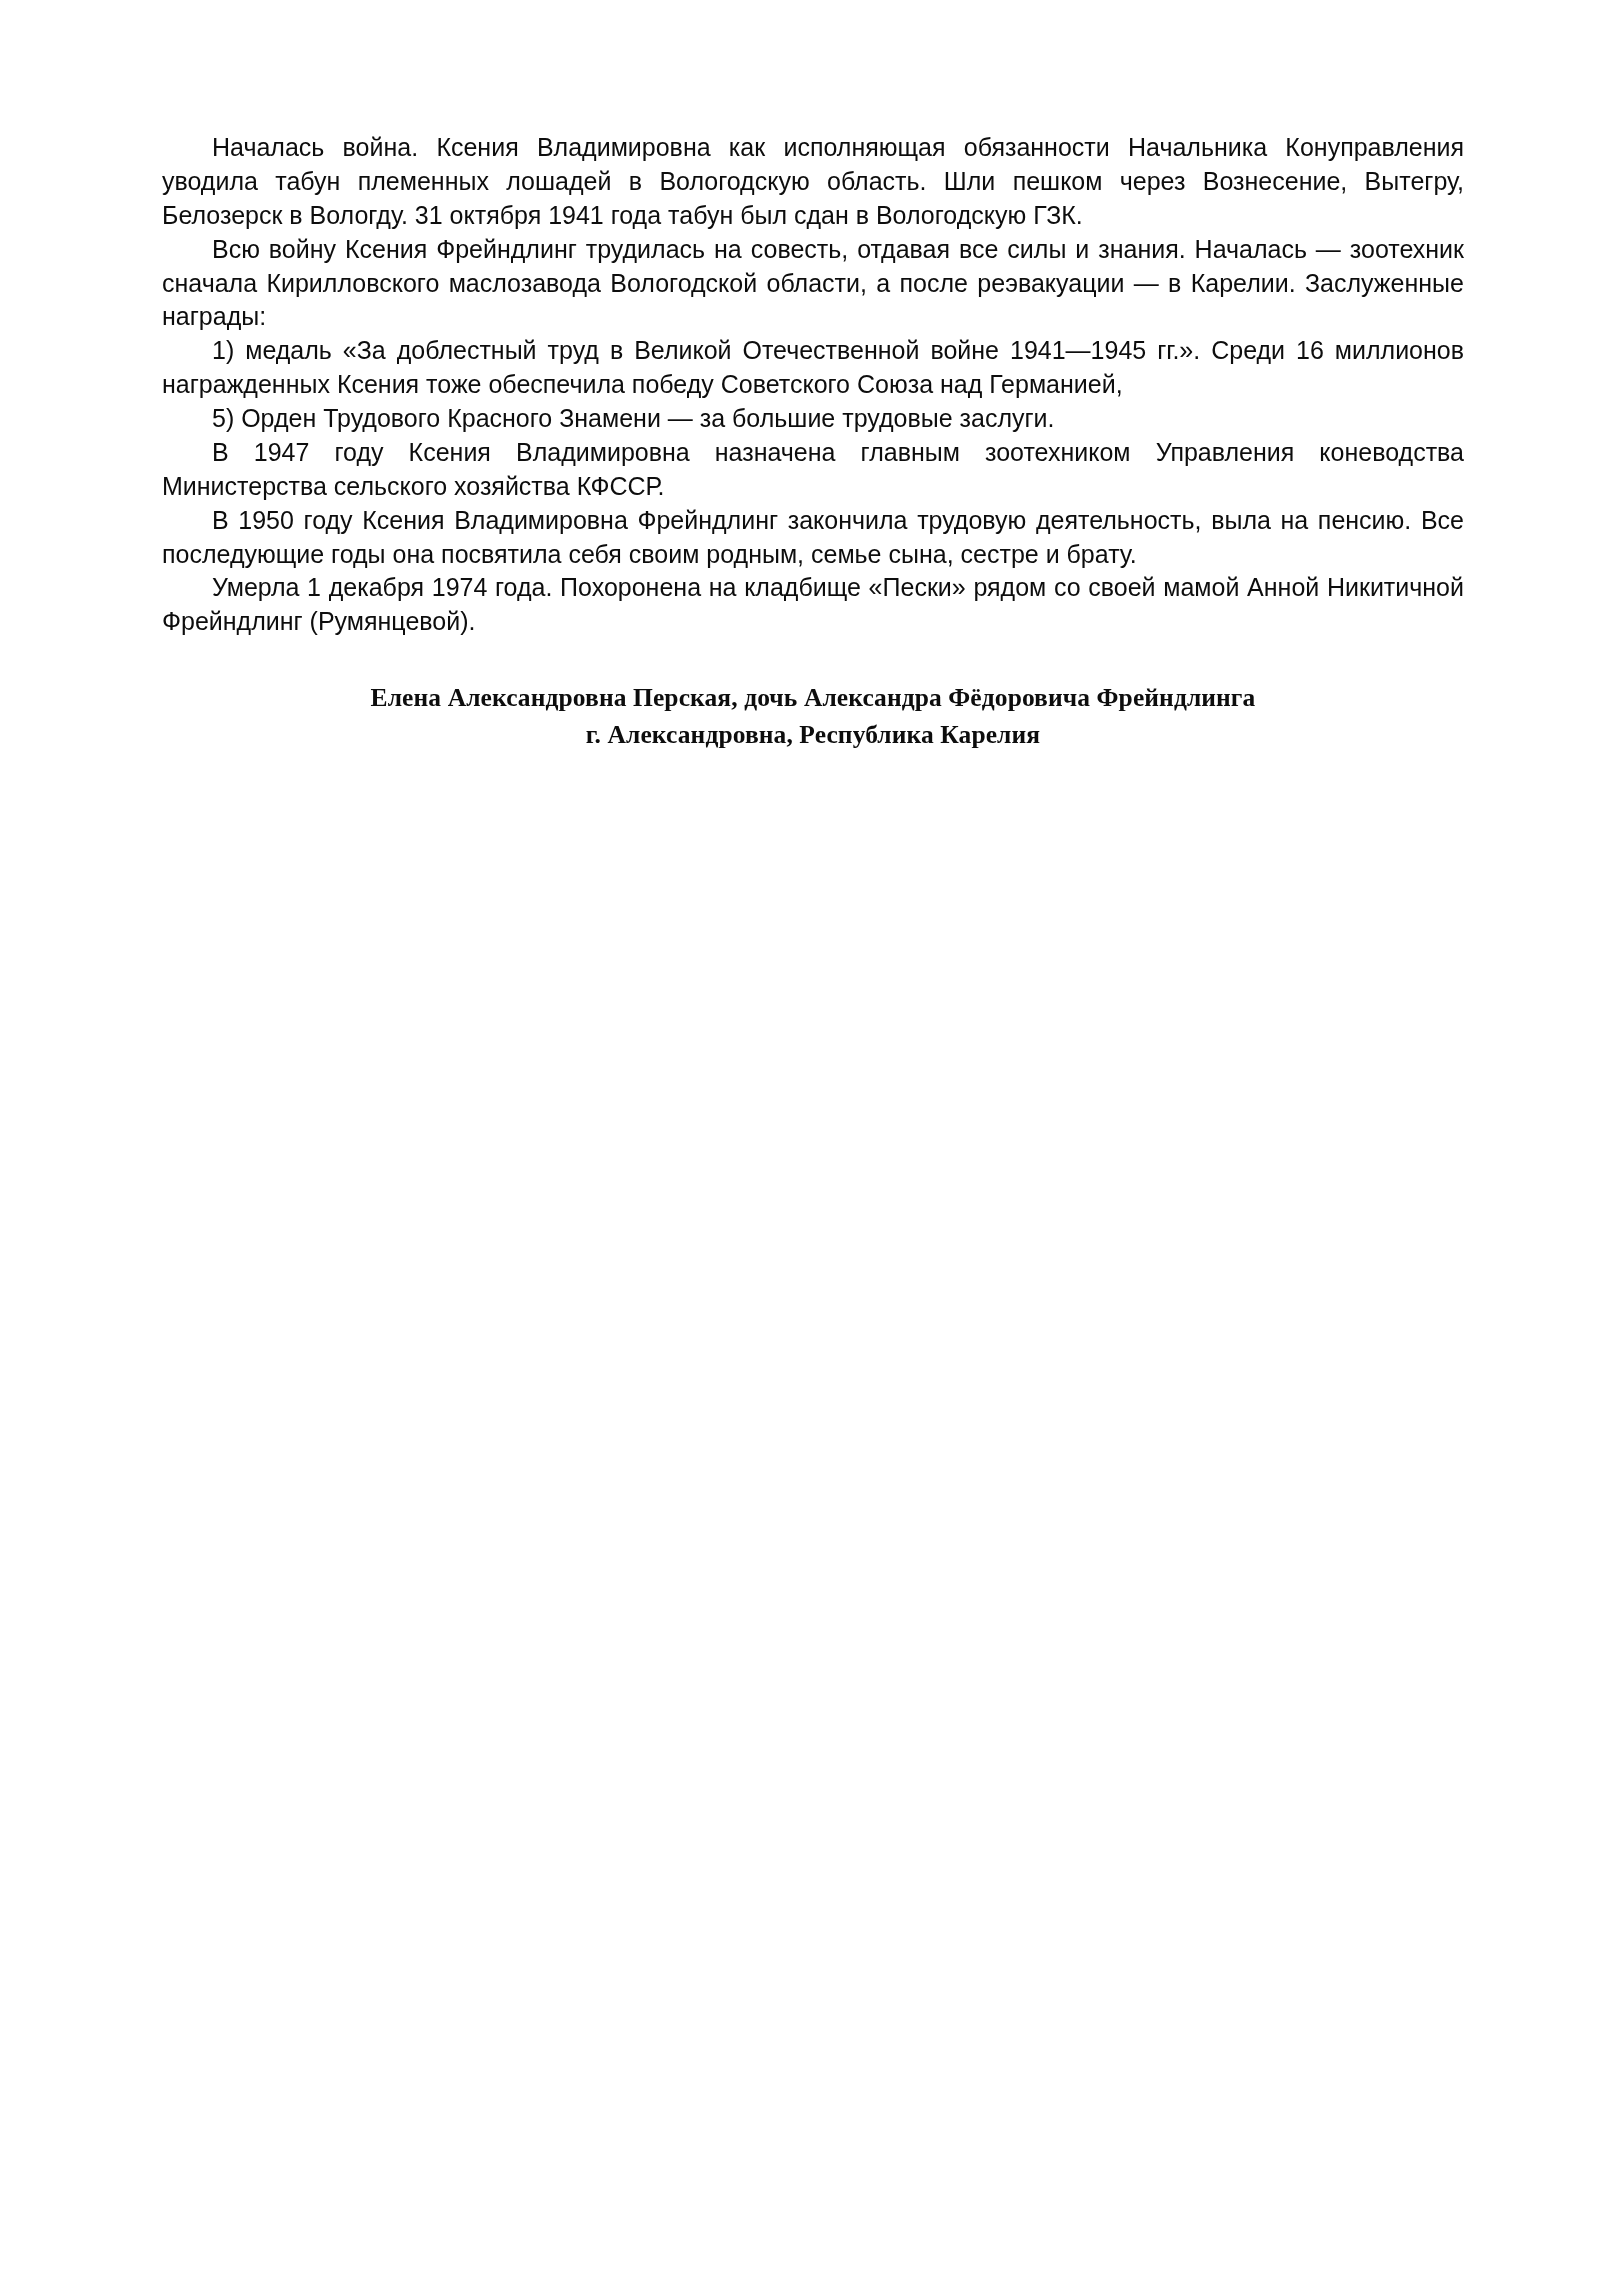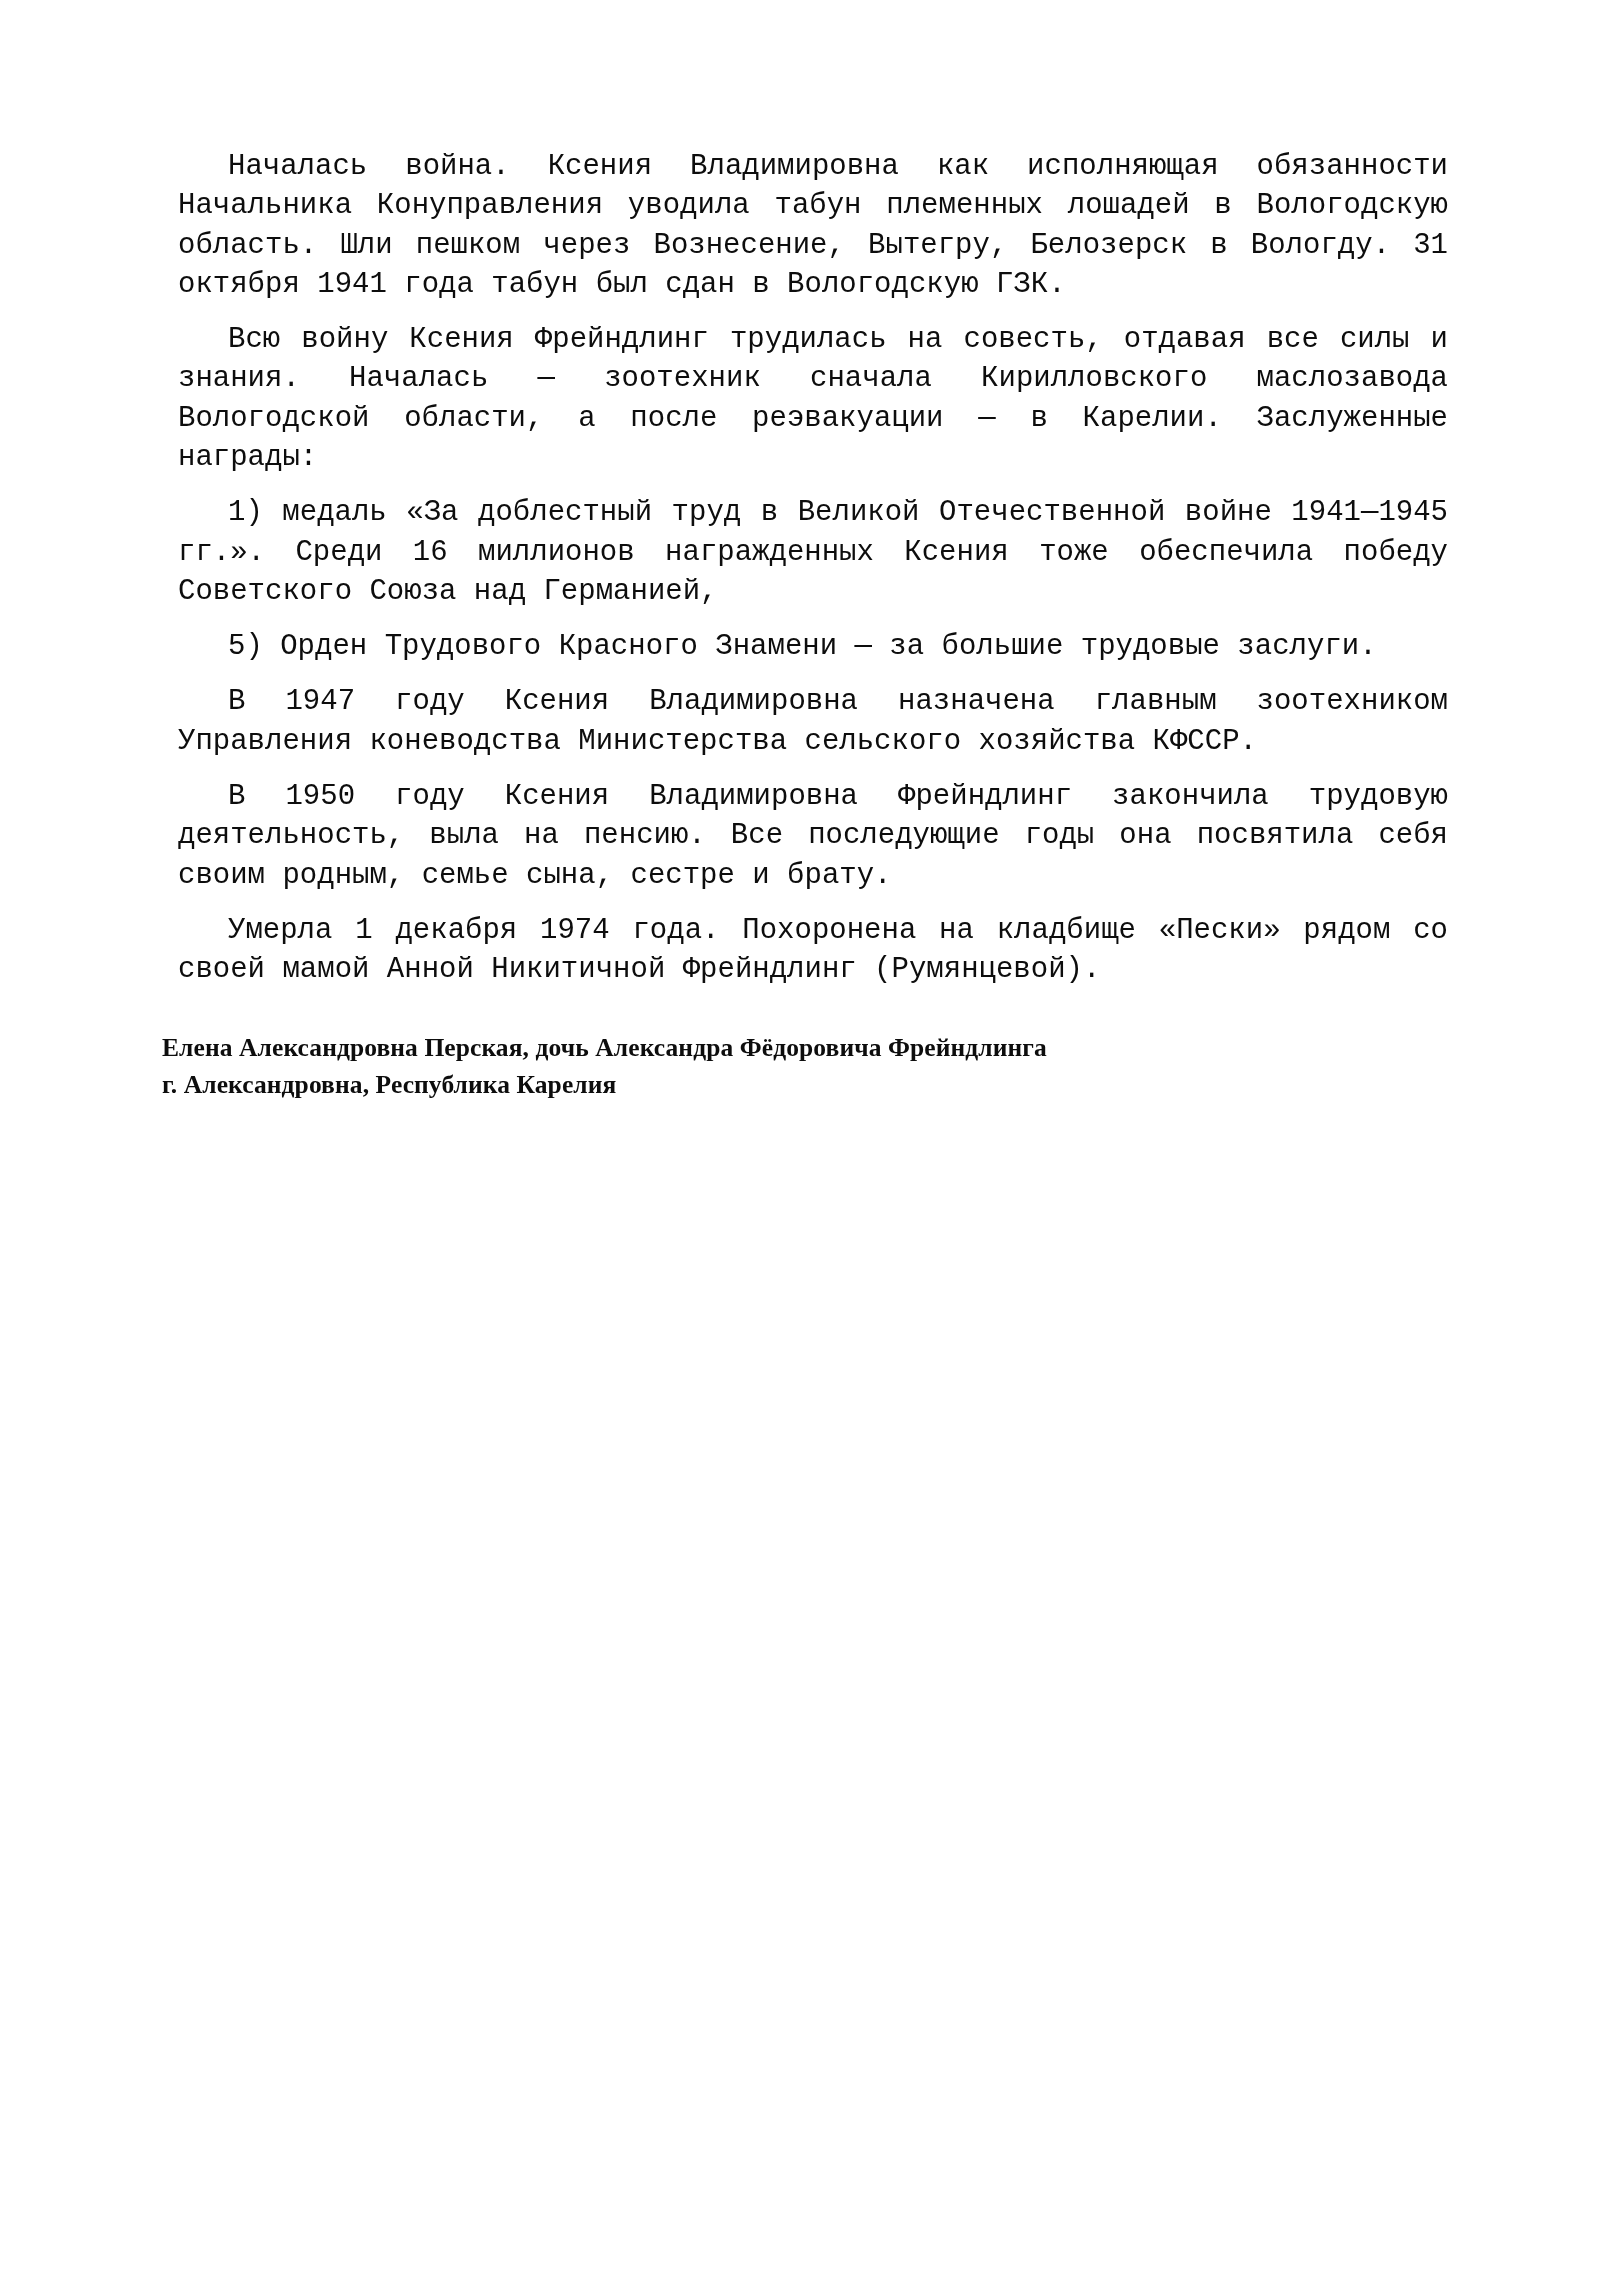--- a/index.html
+++ b/index.html
@@ -21,30 +21,30 @@
     background: #ffffff;
     box-sizing: border-box;
   }
   .content {
     position: absolute;
     left: 162px;
     top: 131px;
     width: 1302px;
   }
   p.para {
-    margin: 16px;
-    font-size: 29px;
+    margin: 0;
+    font-size: 25px;
     line-height: 1.355;
     text-align: justify;
     text-indent: 50px;
-    font-family: Liberation Mono, monospace;
+    font-family: Liberation Sans, sans-serif;
   }
   .signature {
     margin-top: 41px;
-    text-align: left;
+    text-align: center;
     font-weight: bold;
     font-size: 25.5px;
     line-height: 1.45;
     font-family: "Liberation Serif", "DejaVu Serif", serif;
   }
   .signature .line {
     display: block;
     letter-spacing: 0.1px;
   }
 </style>

